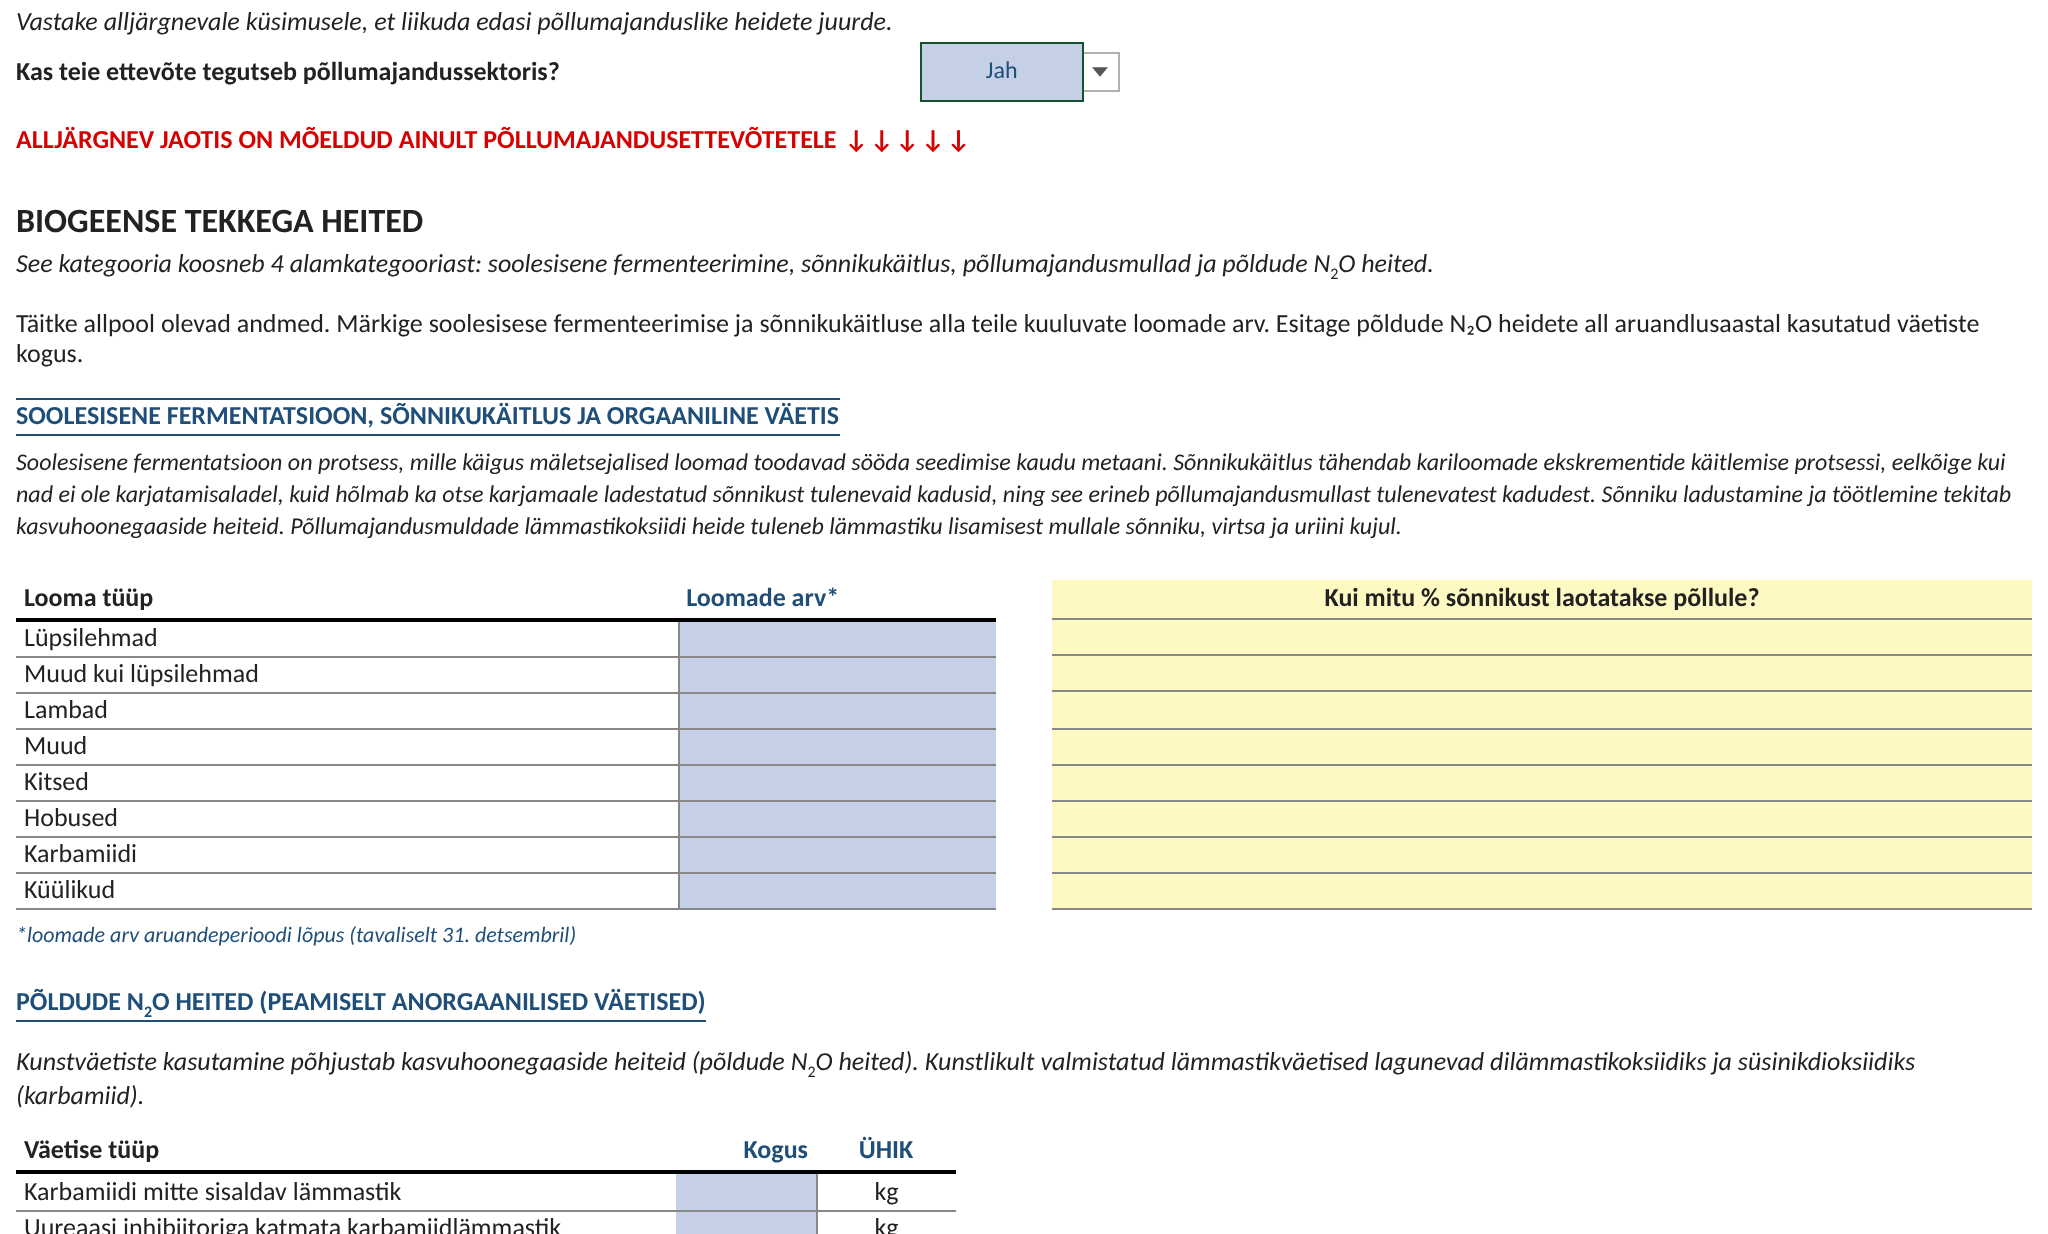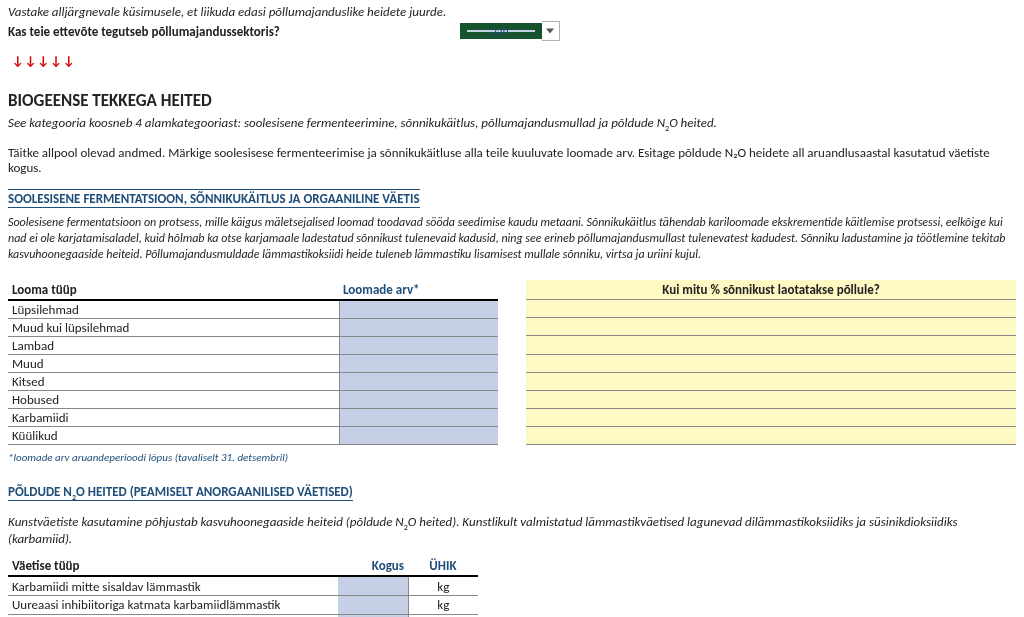--- a/index.html
+++ b/index.html
@@ -9,22 +9,22 @@
       color: #222;
       background: #fff;
       padding: 4px 8px 0 8px;
       width: 1024px;
     }
     .intro-line { font-style: italic; margin-bottom: 2px; }
     .question-row { display: flex; align-items: center; gap: 180px; margin-bottom: 12px; }
     .question-row .q { font-weight: bold; }
     .select-wrap { display: flex; align-items: center; }
     .select-box {
-      width: 82px; height: 16px;
-      border: 7px solid #14532d;
+      width: 82px; height: 30px;
+      border: 1px solid #14532d;
       background: #c5d0e6;
       color: #1f4e79;
       display: flex; align-items: center; justify-content: center;
       font-size: 12px;
     }
     .select-arrow {
       width: 18px; height: 20px;
       border: 1px solid #b0b0b0;
       border-left: none;
       display: flex; align-items: center; justify-content: center;
@@ -95,20 +95,21 @@
     <div class="select-box">Jah</div>
     <div class="select-arrow">
       <svg viewBox="0 0 10 6">
           <polygon points="0,0 10,0 5,6" fill="#555"></polygon>
         </svg>
     </div>
   </div>
 </div>
 
 <div class="red-warning">
+  <span>ALLJÄRGNEV JAOTIS ON MÕELDUD AINULT PÕLLUMAJANDUSETTEVÕTETELE</span>
   <span class="arrows">↓↓↓↓↓</span>
 </div>
 
 <div class="main-heading">BIOGEENSE TEKKEGA HEITED</div>
 <div class="desc-italic">
   <span>See kategooria koosneb 4 alamkategooriast: soolesisene fermenteerimine, sõnnikukäitlus, põllumajandusmullad ja põldude N</span><span class="sub2">2</span><span>O heited.</span>
 </div>
 
 <div class="instructions">Täitke allpool olevad andmed. Märkige soolesisese fermenteerimise ja sõnnikukäitluse alla teile kuuluvate loomade arv. Esitage põldude N₂O heidete all aruandlusaastal kasutatud väetiste kogus.</div>
 

